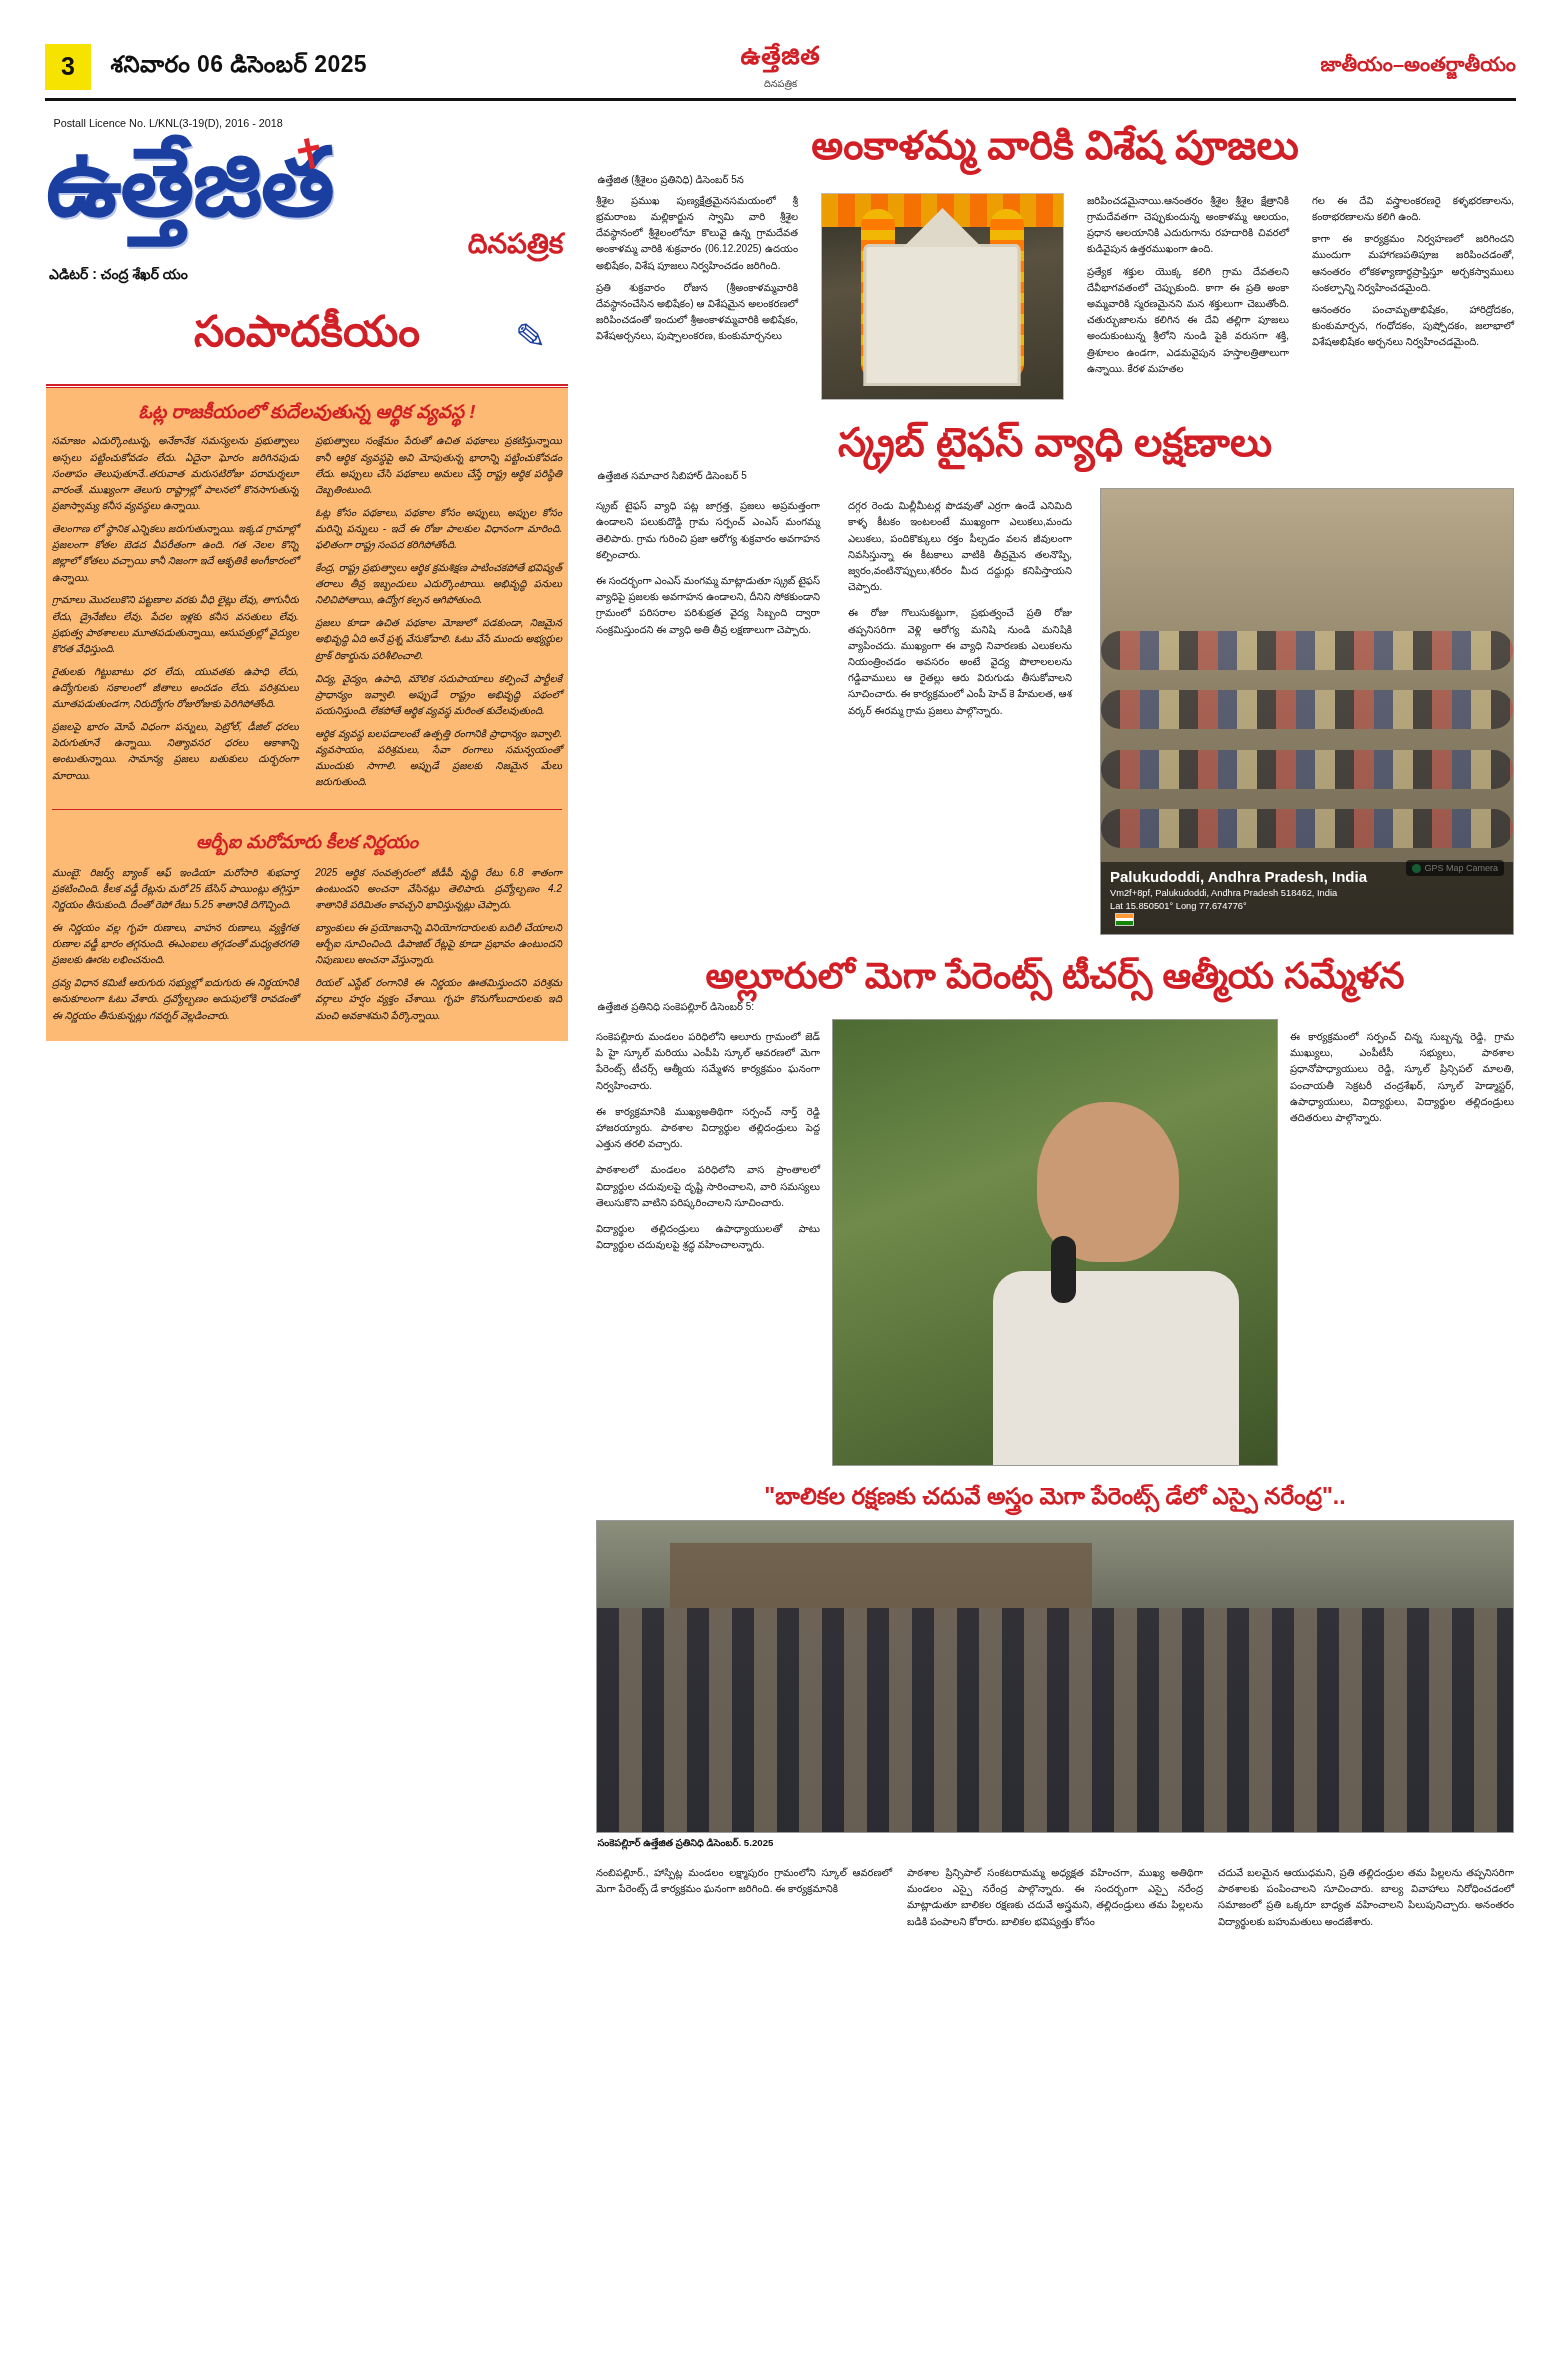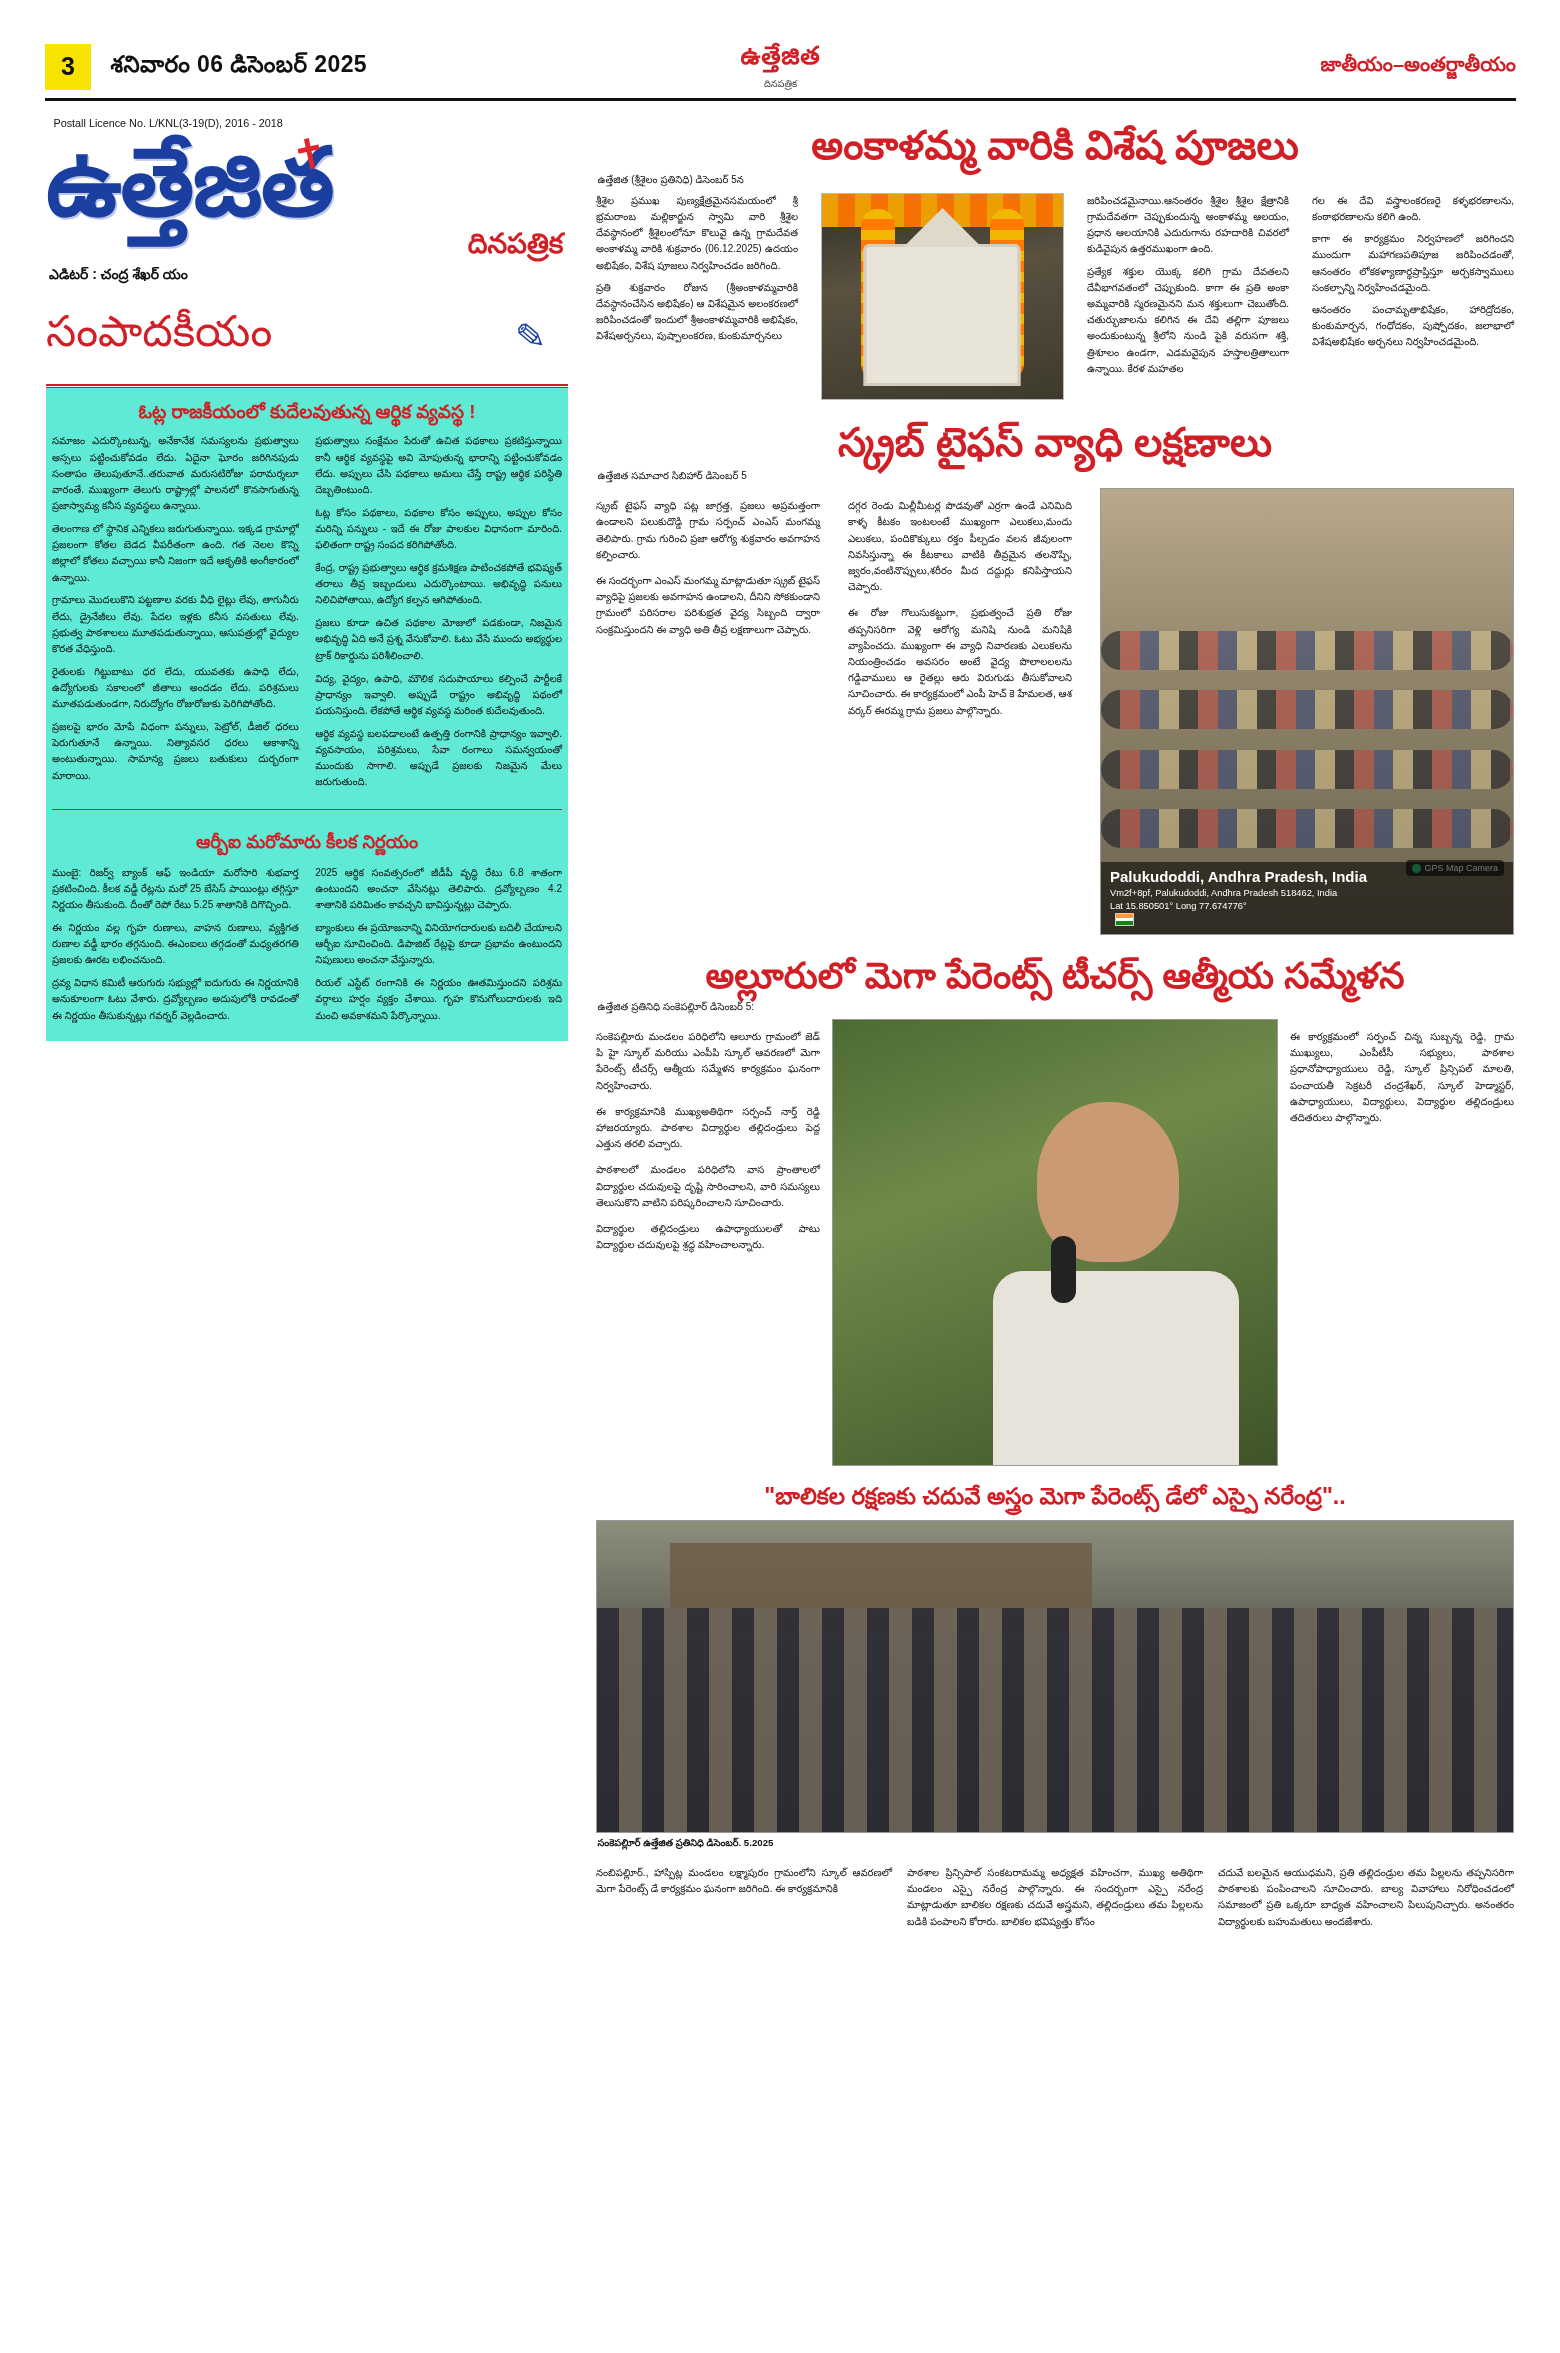--- a/index.html
+++ b/index.html
@@ -113,41 +113,43 @@
     font-weight: bold;
     color: #111;
   }
   .sampadakeeyam {
     position: relative;
     margin-top: 4.5px;
     height: 69px;
   }
   .sampadakeeyam .txt {
     font-size: 43px;
-    font-weight: normal;
+    font-weight: bold;
     color: #d21f26;
     line-height: 1;
+    text-align: center;
   }
   .sampadakeeyam .pen {
     position: absolute;
     right: 22.4px; top: 4.5px;
     font-size: 37px;
     color: #1b3fa0;
     transform: rotate(40deg);
   }
   .red-rule {
     height: 2.2px;
     background: #d21f26;
     margin: 4.5px 0 1.5px 0;
   }
 
   .edit-body {
-    background: #5eead4;
+    background: #fdba74;
     border-top: 1.5px solid #d21f26;
     padding: 7.5px 6px 10.4px 6px;
+    font-style: italic;
   }
   .edit-title {
     font-size: 18.6px;
     font-weight: bold;
     color: #d21f26;
     text-align: center;
     margin: 4.5px 0 9px 0;
     line-height: 1.3;
   }
   .edit-cols {

